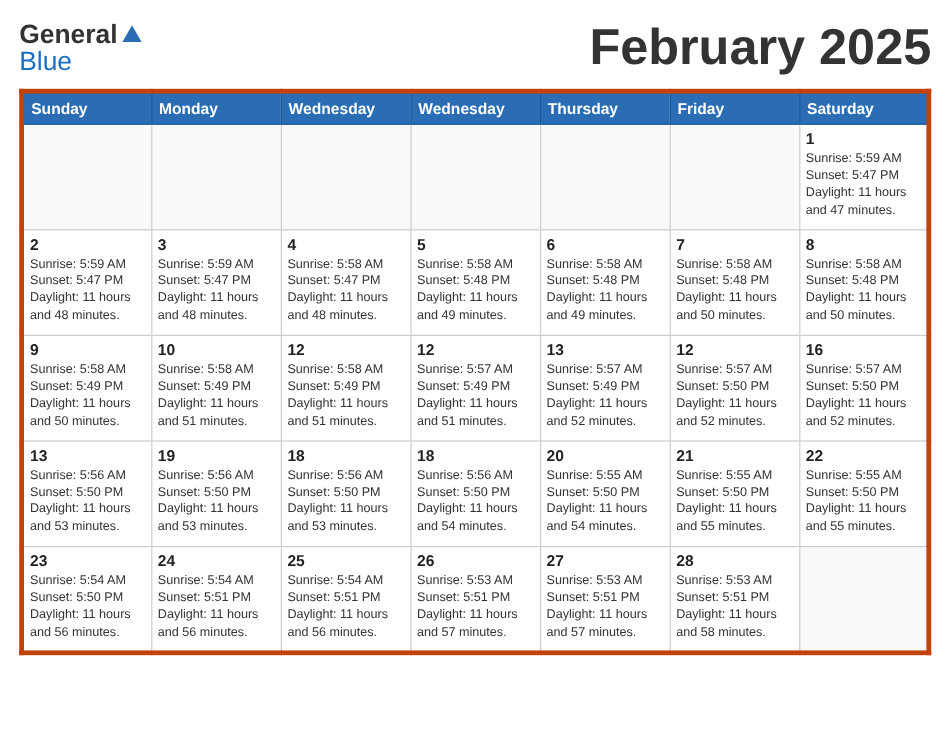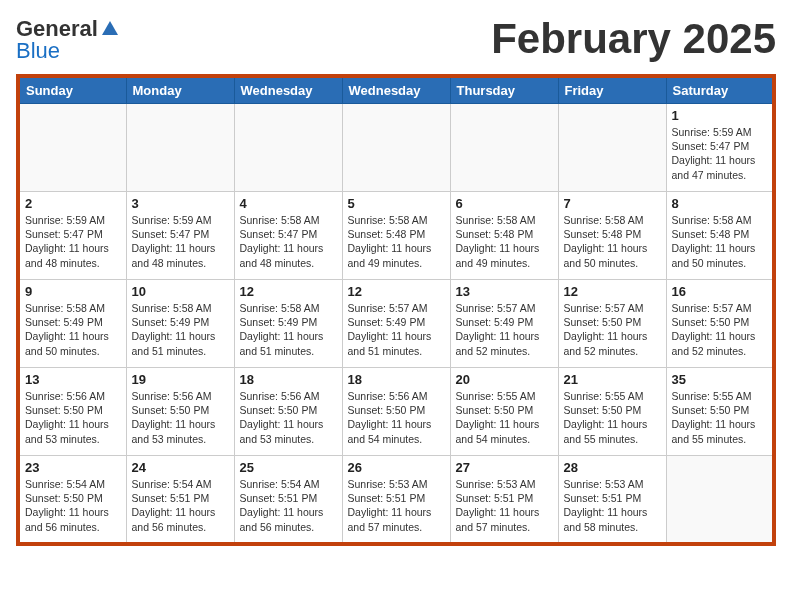--- a/index.html
+++ b/index.html
@@ -276,21 +276,21 @@
 and 54 minutes.</div>
         </td>
         <td>
           <div class="day-number">21</div>
           <div class="day-info" style="white-space: pre-line;">Sunrise: 5:55 AM
 Sunset: 5:50 PM
 Daylight: 11 hours
 and 55 minutes.</div>
         </td>
         <td>
-          <div class="day-number">35</div>
+          <div class="day-number">22</div>
           <div class="day-info" style="white-space: pre-line;">Sunrise: 5:55 AM
 Sunset: 5:50 PM
 Daylight: 11 hours
 and 55 minutes.</div>
         </td>
       </tr>
       <tr class="week-row">
         <td>
           <div class="day-number">23</div>
           <div class="day-info" style="white-space: pre-line;">Sunrise: 5:54 AM

